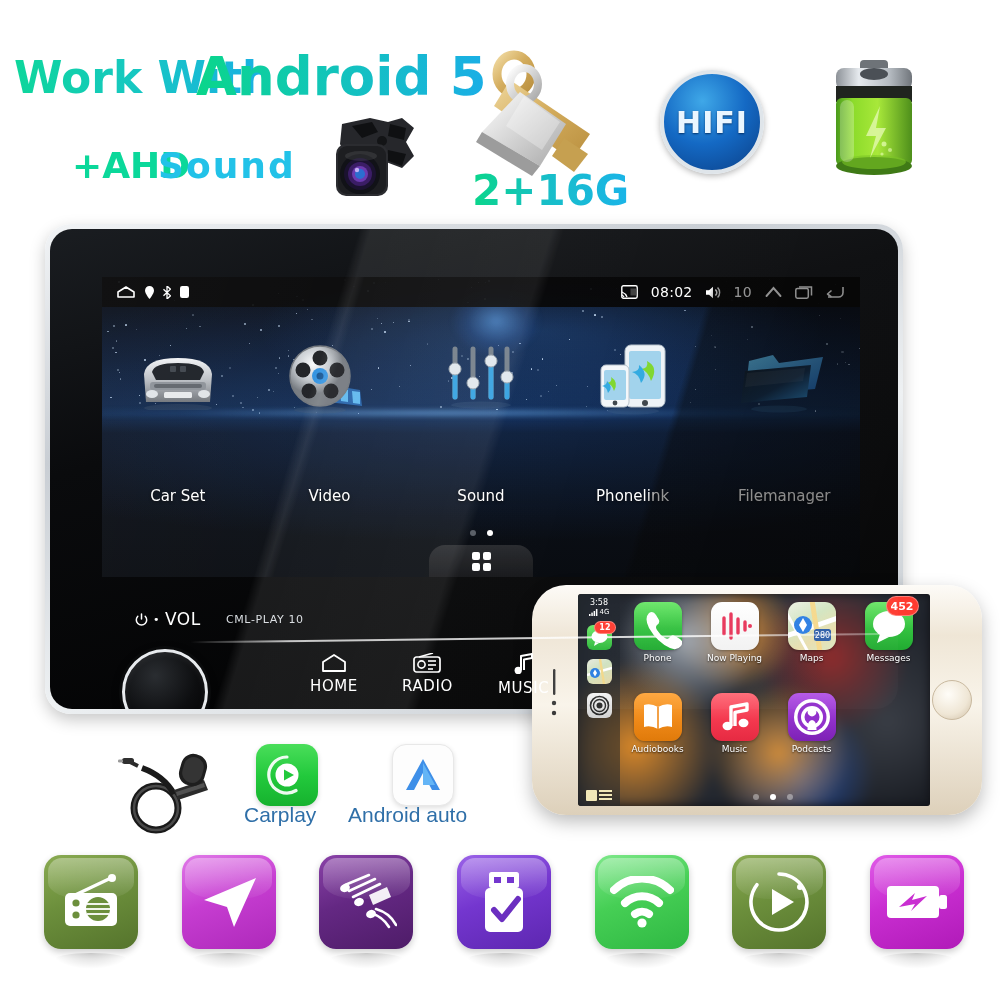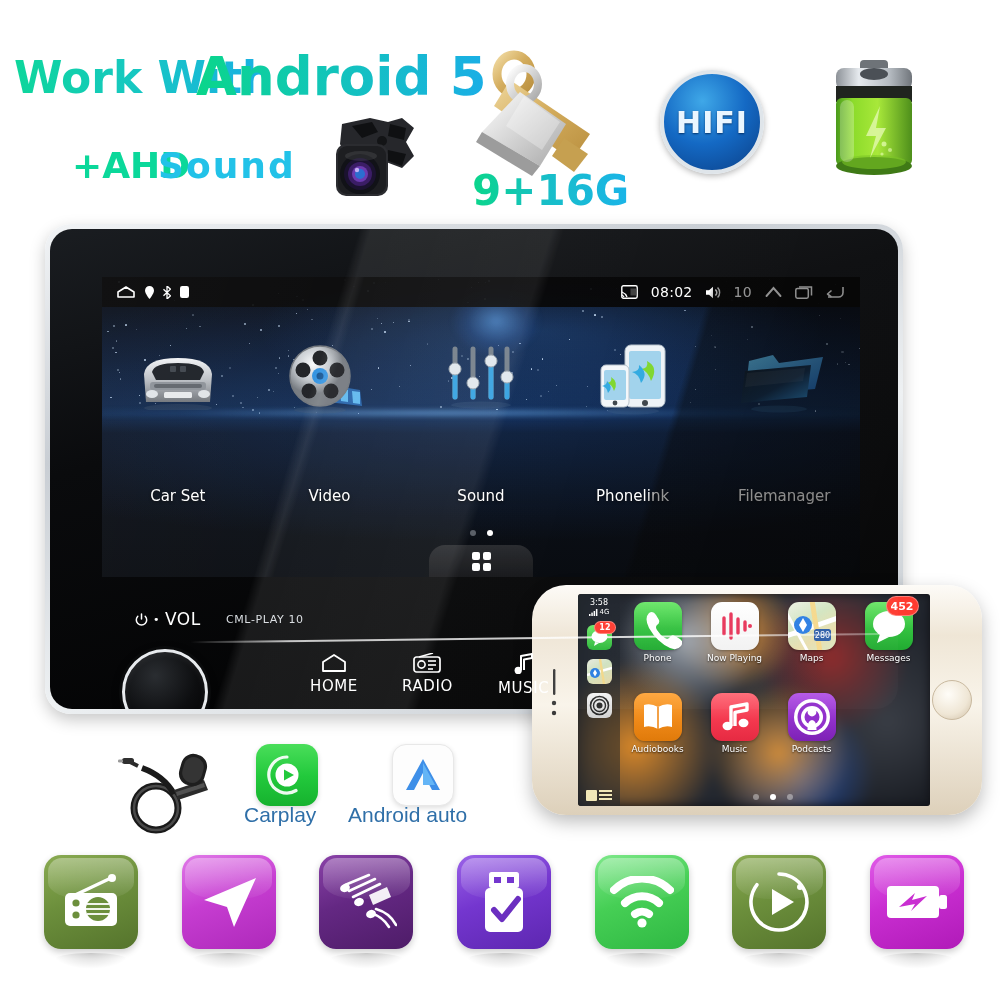--- a/index.html
+++ b/index.html
@@ -324,21 +324,21 @@
 </style>
 </head>
 <body>
 
 <div id="stage">
 
   <div class="headline" id="hl-work">Work With</div>
   <div class="headline" id="hl-android">Android 5</div>
   <div class="headline" id="hl-ahd">+AHD</div>
   <div class="headline" id="hl-camera">Sound</div>
-  <div class="headline" id="hl-storage">9+16G</div>
+  <div class="headline" id="hl-storage">2+16G</div>
 
   <svg id="camera-art" viewBox="0 0 120 96">
 
     <path d="M24 12 L52 6 L70 10 L84 6 L96 16 L88 30 L96 44 L84 56 L68 50 L52 56 L30 48 L22 32 Z" fill="#26272b"></path>
     <path d="M34 14 L54 10 L60 20 L44 26 Z" fill="#0f1012"></path>
     <path d="M72 12 L88 16 L86 28 L70 24 Z" fill="#0f1012"></path>
     <path d="M70 38 L88 42 L84 54 L68 48 Z" fill="#0f1012"></path>
     <circle cx="64" cy="29" r="5" fill="#131416"></circle>
 
     <rect x="18" y="32" width="52" height="52" rx="10" fill="#2b2c30"></rect>

